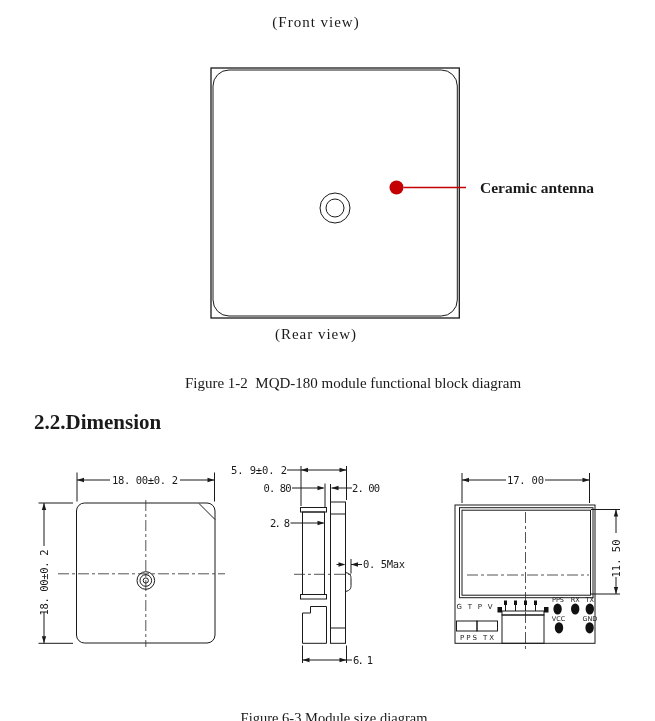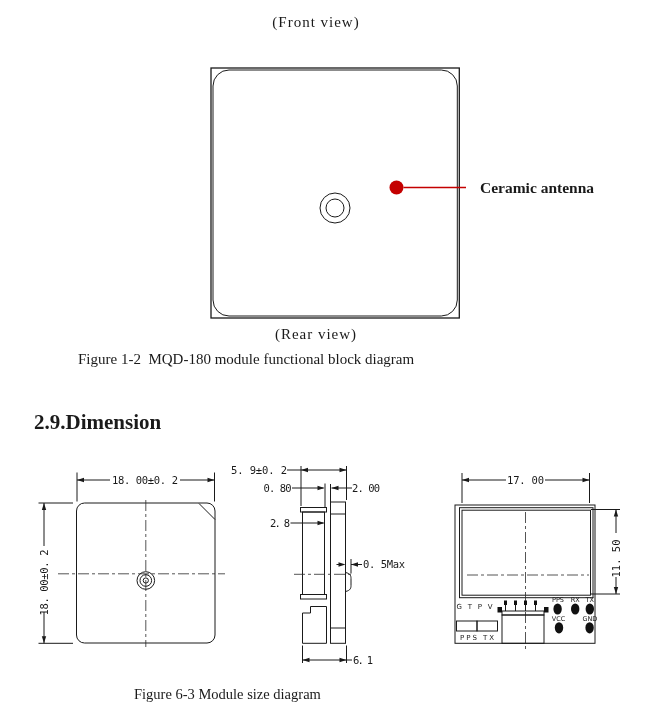--- a/index.html
+++ b/index.html
@@ -2,21 +2,21 @@
 <html><head>
 <meta charset="utf-8">
 <style>
   html,body{margin:0;padding:0;}
   body{
     width:655px;height:721px;background:#ffffff;position:relative;
     font-family:"Liberation Serif", serif;color:#1a1a1a;overflow:hidden;
   }
   .abs{position:absolute;}
   .viewlabel{font-size:15px;letter-spacing:1px;text-align:center;width:270px;}
-  .caption{font-size:15px;white-space:pre;}
+  .caption{font-size:15px;text-align:center;white-space:pre;margin-top:24px;}
   .heading{font-size:21px;font-weight:bold;}
   .callout{font-size:15.5px;}
   svg{position:absolute;overflow:visible;}
   svg text{font-family:"DejaVu Sans Mono","Liberation Mono",monospace;font-size:10.5px;fill:#1a1a1a;}
   svg text.silk{font-family:"DejaVu Sans","Liberation Sans",sans-serif;font-size:7px;}
   svg text.pad{font-family:"DejaVu Sans","Liberation Sans",sans-serif;font-size:6.5px;}
   .ln{stroke:#1a1a1a;stroke-width:1;fill:none;}
   .ln2{stroke:#1a1a1a;stroke-width:1.3;fill:none;}
   .cl{stroke:#2a2a2a;stroke-width:0.8;fill:none;stroke-dasharray:11 3 3 3;}
   .ar{fill:#1a1a1a;stroke:none;}
@@ -41,21 +41,21 @@
     <line x1="208.5" y1="132.5" x2="271" y2="132.5" style="stroke:#c40000;stroke-width:1.4"></line>
   </g>
 </svg>
 
 <div class="abs callout" style="left:480px;top:179px;font-weight:bold;">Ceramic antenna</div>
 
 <div class="abs viewlabel" style="left:181px;top:326px;">(Rear view)</div>
 
 <div class="abs caption" style="left:78px;top:351px;width:550px;">Figure 1-2  MQD-180 module functional block diagram</div>
 
-<div class="abs heading" style="left:34px;top:410px;">2.9.Dimension</div>
+<div class="abs heading" style="left:34px;top:410px;">2.2.Dimension</div>
 
 <svg class="abs" style="left:25px;top:455px;" width="605" height="215" viewBox="0 0 605 215">
 
   <g>
     <rect class="ln" x="51.5" y="48" width="138.5" height="140" rx="8" ry="8"></rect>
     <line class="ln" x1="174" y1="48.5" x2="190" y2="64.5"></line>
     <line class="cl" x1="33" y1="118.8" x2="200" y2="118.8"></line>
     <line class="cl" x1="120.8" y1="45" x2="120.8" y2="192"></line>
     <circle class="ln" cx="120.8" cy="125.5" r="8.8"></circle>
     <circle class="ln" cx="120.8" cy="125.5" r="5.8"></circle>

